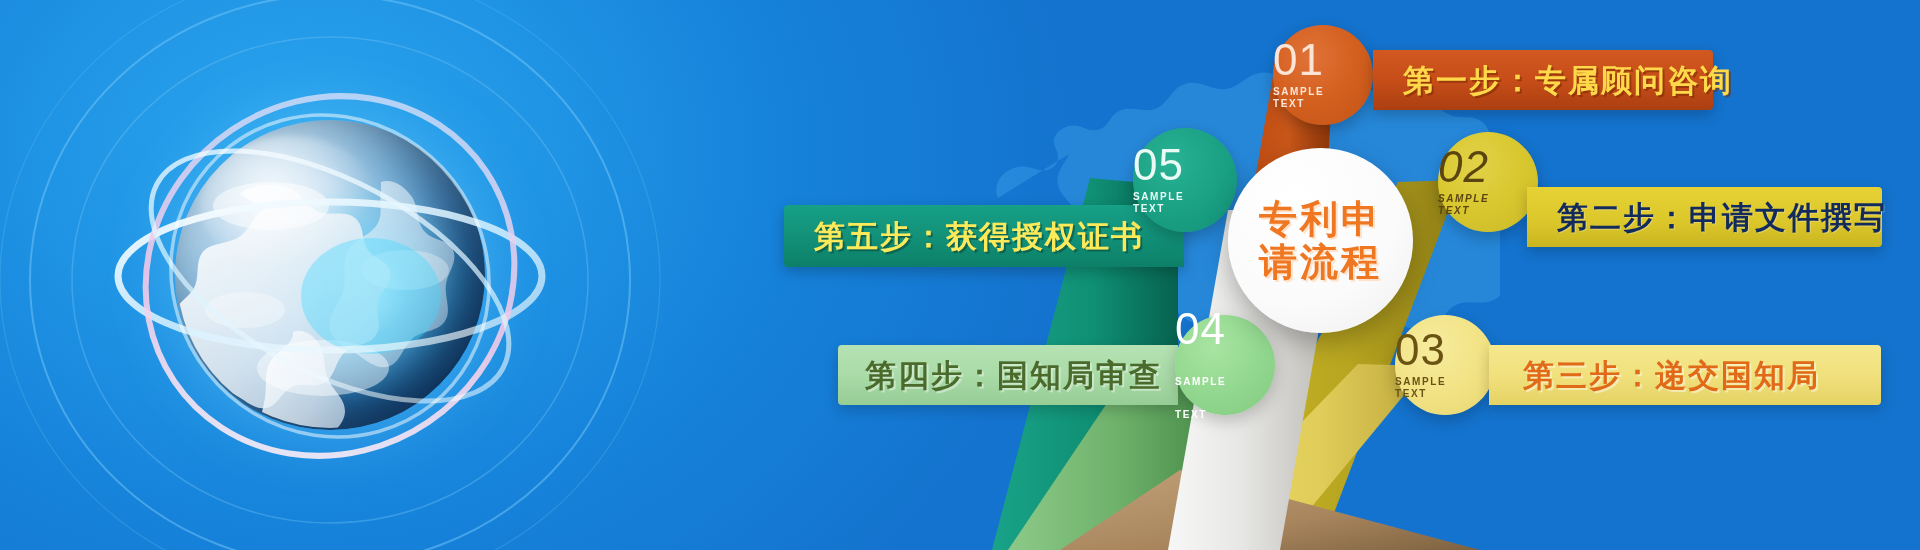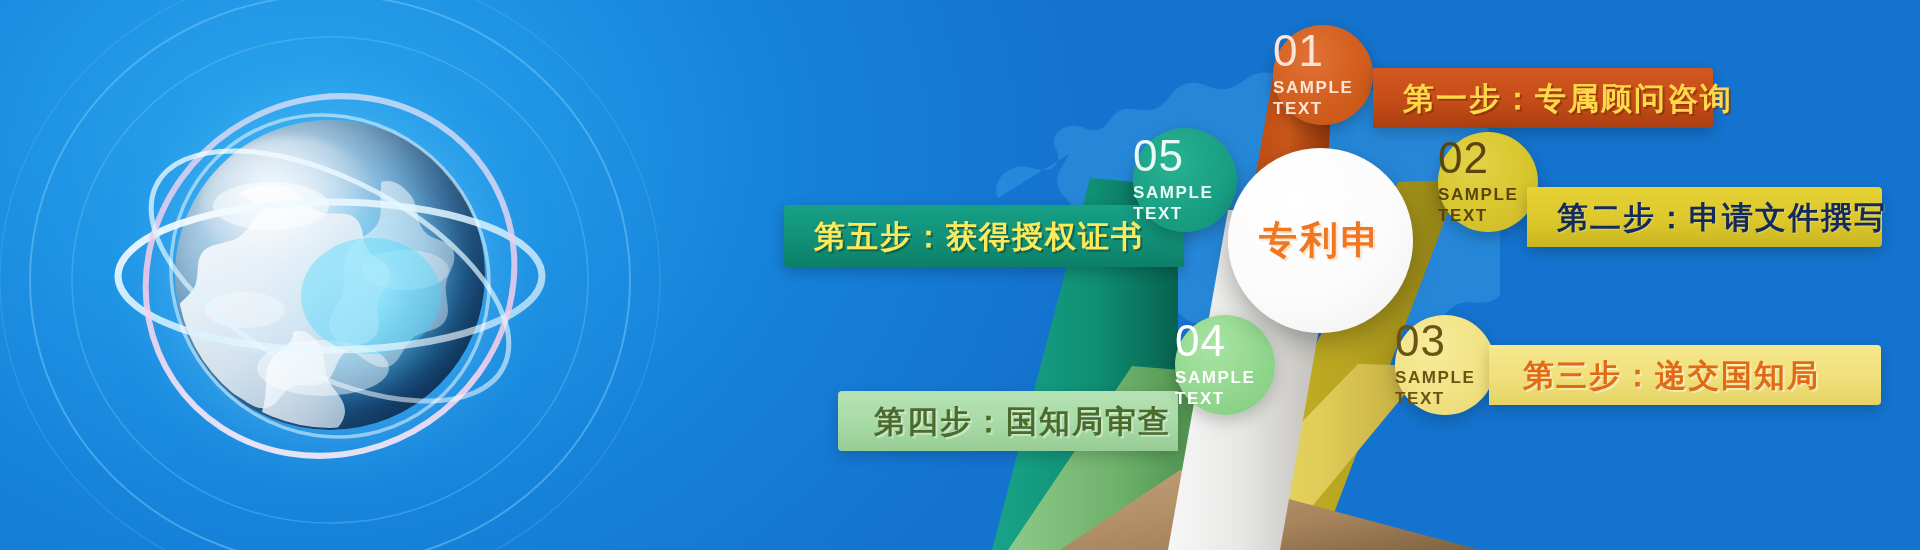--- a/index.html
+++ b/index.html
@@ -100,25 +100,24 @@
     padding-left:34px;
     background:linear-gradient(180deg,#f5e88e 0%,#f0e07b 55%,#e4d263 100%);
     border-radius:0 4px 4px 0;
     box-shadow:0 5px 14px rgba(0,0,0,.18);
   }
   #banner-3 .txt{color:#e06a17;text-shadow:2px 2px 0 rgba(255,255,255,.45);}
 
   
   #banner-4{
     left:838px;top:345px;height:60px;width:340px;
-    padding-left:36px;
+    padding-left:27px;
     background:linear-gradient(180deg,#b6e2b3 0%,#a8daa6 55%,#96cc95 100%);
     border-radius:4px 0 0 4px;
     box-shadow:0 5px 14px rgba(0,0,0,.18);
-    margin-top:46px;
   }
   #banner-4 .txt{color:#4a6b2c;text-shadow:2px 2px 0 rgba(255,255,255,.40);}
 
   
   #banner-5{
     left:784px;top:158px;height:62px;width:400px;
     padding-left:30px;
     background:linear-gradient(180deg,#16a086 0%,#129178 52%,#0d7f68 100%);
     border-radius:4px 0 0 4px;
     box-shadow:0 5px 14px rgba(0,0,0,.22);
@@ -132,21 +131,21 @@
     display:flex;flex-direction:column;
     align-items:flex-start;justify-content:center;
     text-align:center;
     box-sizing:border-box;
   }
   .num-disc .n{
     font-size:44px;line-height:.95;font-weight:400;
     letter-spacing:1px;
   }
   .num-disc .s1,.num-disc .s2{
-    font-size:17px;line-height:1.25;letter-spacing:1.6px;font-weight:bold;
+    font-size:10px;line-height:1.25;letter-spacing:1.6px;font-weight:bold;
   }
   .num-disc .s1{margin-top:5px;}
 
   #disc-1{left:1273px;top:25px;width:100px;height:100px;
     background:radial-gradient(circle at 38% 32%, #e07238 0%, #d4601f 48%, #c25316 100%);
     box-shadow:0 6px 16px rgba(0,0,0,.25);}
   #disc-1 .n,#disc-1 .s1,#disc-1 .s2{color:#fce5d6;}
 
   #disc-2{left:1438px;top:132px;width:100px;height:100px;
     background:radial-gradient(circle at 38% 32%, #e2d248 0%, #d9c72f 50%, #cbb927 100%);
@@ -328,51 +327,52 @@
     </div>
     <div class="num-disc" id="disc-5" style="left:373px;top:128px;">
       <span class="n">05</span>
       <span class="s1">SAMPLE</span>
       <span class="s2">TEXT</span>
     </div>
 
     <div class="step-banner" id="banner-4" style="left:78px;top:345px;">
       <span class="txt">第四步：国知局审查</span>
     </div>
-    <div class="num-disc" id="disc-4" style="left:415px;top:315px;">
+    <div class="num-disc" id="disc-4" style="left:415px;top:315px;gap:21px;">
       <span class="n">04</span>
       <span class="s1">SAMPLE</span>
       <span class="s2">TEXT</span>
     </div>
 
     <div class="num-disc" id="disc-1" style="left:513px;top:25px;">
       <span class="n">01</span>
       <span class="s1">SAMPLE</span>
       <span class="s2">TEXT</span>
     </div>
-    <div class="step-banner" id="banner-1" style="left:613px;top:50px;margin-top:18px;">
+    <div class="step-banner" id="banner-1" style="left:613px;top:50px;">
       <span class="txt">第一步：专属顾问咨询</span>
     </div>
 
-    <div class="num-disc" id="disc-2" style="left:678px;top:132px;">
+    <div class="num-disc" id="disc-2" style="left:678px;top:132px;font-style:italic;">
       <span class="n">02</span>
       <span class="s1">SAMPLE</span>
       <span class="s2">TEXT</span>
     </div>
     <div class="step-banner" id="banner-2" style="left:767px;top:163px;margin-top:24px;">
       <span class="txt">第二步：申请文件撰写</span>
     </div>
 
     <div class="num-disc" id="disc-3" style="left:635px;top:315px;">
       <span class="n">03</span>
       <span class="s1">SAMPLE</span>
       <span class="s2">TEXT</span>
     </div>
     <div class="step-banner" id="banner-3" style="left:729px;top:345px;">
       <span class="txt">第三步：递交国知局</span>
     </div>
 
     <div id="center-disc" style="left:468px;top:148px;">
       <span class="line">专利申</span>
+      <span class="line">请流程</span>
     </div>
 
   </div>
 </div>
 
 </body></html>

